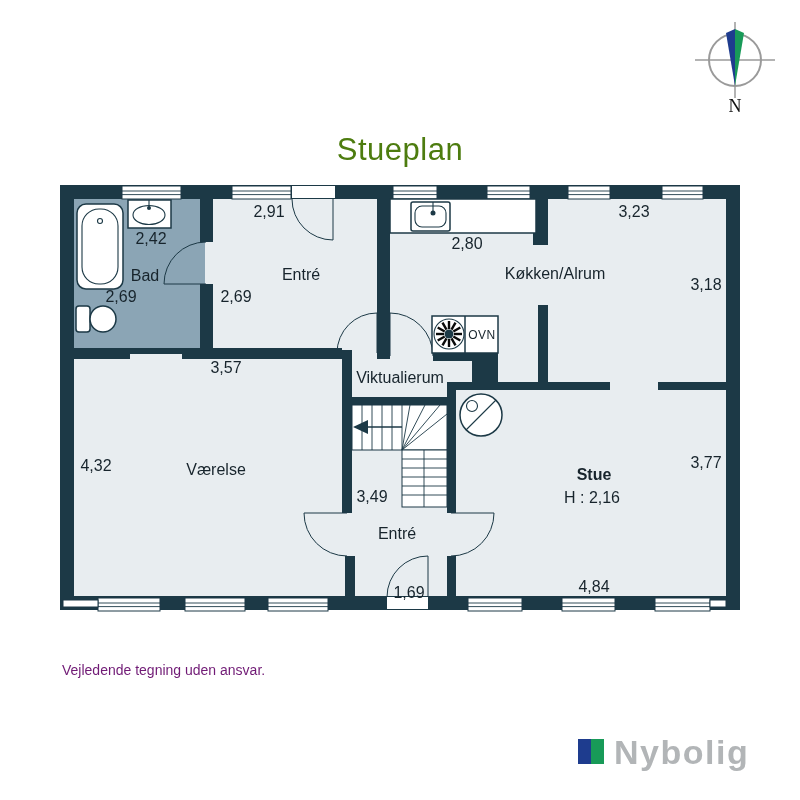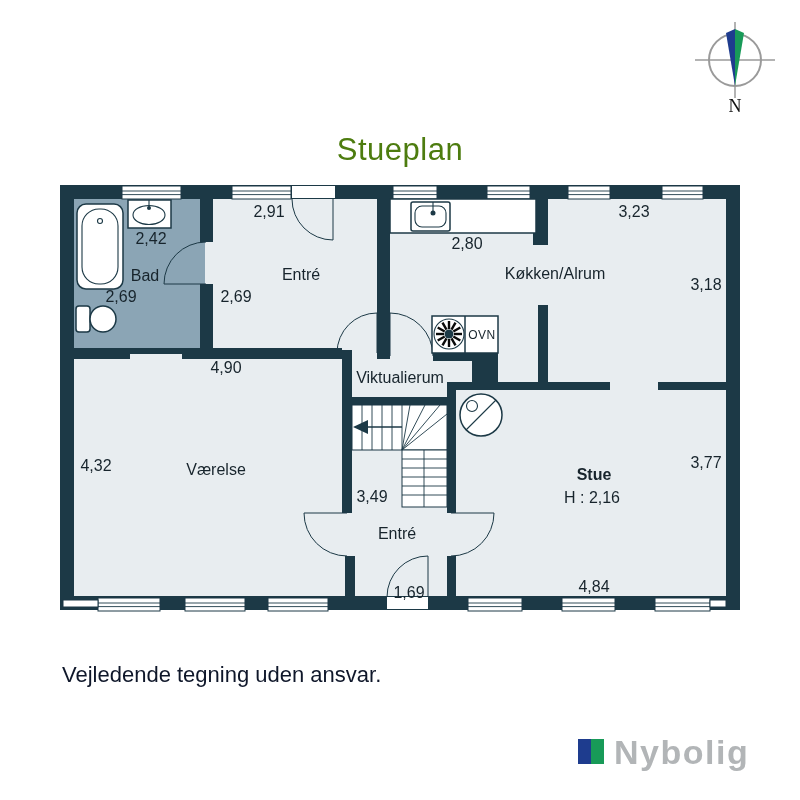--- a/index.html
+++ b/index.html
@@ -6,21 +6,21 @@
     --wall:#1c3946; --floor:#e8edf0; --badfloor:#8ba5b5;
     --brandblue:#1e3c8e; --brandgreen:#189a58; --brandtext:#b2b5b7;
     --compass:#9a9a9a; --ink:#17242c;
   }
   html,body{margin:0;padding:0;background:#fff;}
   .stage{position:relative;width:800px;height:800px;background:#fff;overflow:hidden;
          font-family:"Liberation Sans",sans-serif;}
   .stage svg{position:absolute;left:0;top:0;}
   .title{position:absolute;left:0;top:132px;width:800px;text-align:center;
          font-size:31px;color:#4d7c0f;letter-spacing:0.5px;}
-  .disclaimer{position:absolute;left:62px;top:662px;font-size:22px;color:#0f172a;}
+  .disclaimer{position:absolute;left:62px;top:662px;font-size:14px;color:#701a75;}
   .lbl{position:absolute;transform:translate(-50%,-50%);font-size:16px;line-height:1;
        color:var(--ink);white-space:nowrap;}
   .lbl.small{font-size:12px;letter-spacing:0.5px;}
   
   .wall{fill:var(--wall);}
   .floor{fill:var(--floor);}
   .badfloor{fill:var(--badfloor);}
   .win{fill:#fff;stroke:var(--wall);stroke-width:1;}
   .wl{stroke:var(--wall);stroke-width:0.9;fill:none;}
   .doorgap{fill:#fff;}
@@ -216,21 +216,21 @@
       <div class="lbl" style="left: 121px; top: 297px;">2,69</div>
       <div class="lbl" style="left: 236px; top: 297px;">2,69</div>
       <div class="lbl" style="left: 269px; top: 212px;">2,91</div>
       <div class="lbl" style="left: 301px; top: 275px;">Entré</div>
       <div class="lbl" style="left: 467px; top: 244px;">2,80</div>
       <div class="lbl" style="left: 555px; top: 274px;">Køkken/Alrum</div>
       <div class="lbl" style="left: 634px; top: 212px;">3,23</div>
       <div class="lbl" style="left: 706px; top: 285px;">3,18</div>
       <div class="lbl small" style="left: 482px; top: 335px;">OVN</div>
       <div class="lbl" style="left: 400px; top: 378px; text-align: center;">Viktualierum</div>
-      <div class="lbl" style="left: 226px; top: 368px;">4,90</div>
+      <div class="lbl" style="left: 226px; top: 368px;">3,57</div>
       <div class="lbl" style="left: 96px; top: 466px;">4,32</div>
       <div class="lbl" style="left: 216px; top: 470px;">Værelse</div>
       <div class="lbl" style="left: 372px; top: 497px;">3,49</div>
       <div class="lbl" style="left: 594px; top: 475px; font-weight: bold;">Stue</div>
       <div class="lbl" style="left: 592px; top: 498px;">H : 2,16</div>
       <div class="lbl" style="left: 706px; top: 463px;">3,77</div>
       <div class="lbl" style="left: 397px; top: 534px;">Entré</div>
       <div class="lbl" style="left: 594px; top: 587px; text-align: right;">4,84</div>
       <div class="lbl" style="left: 409px; top: 593px;">1,69</div>
     </div>

